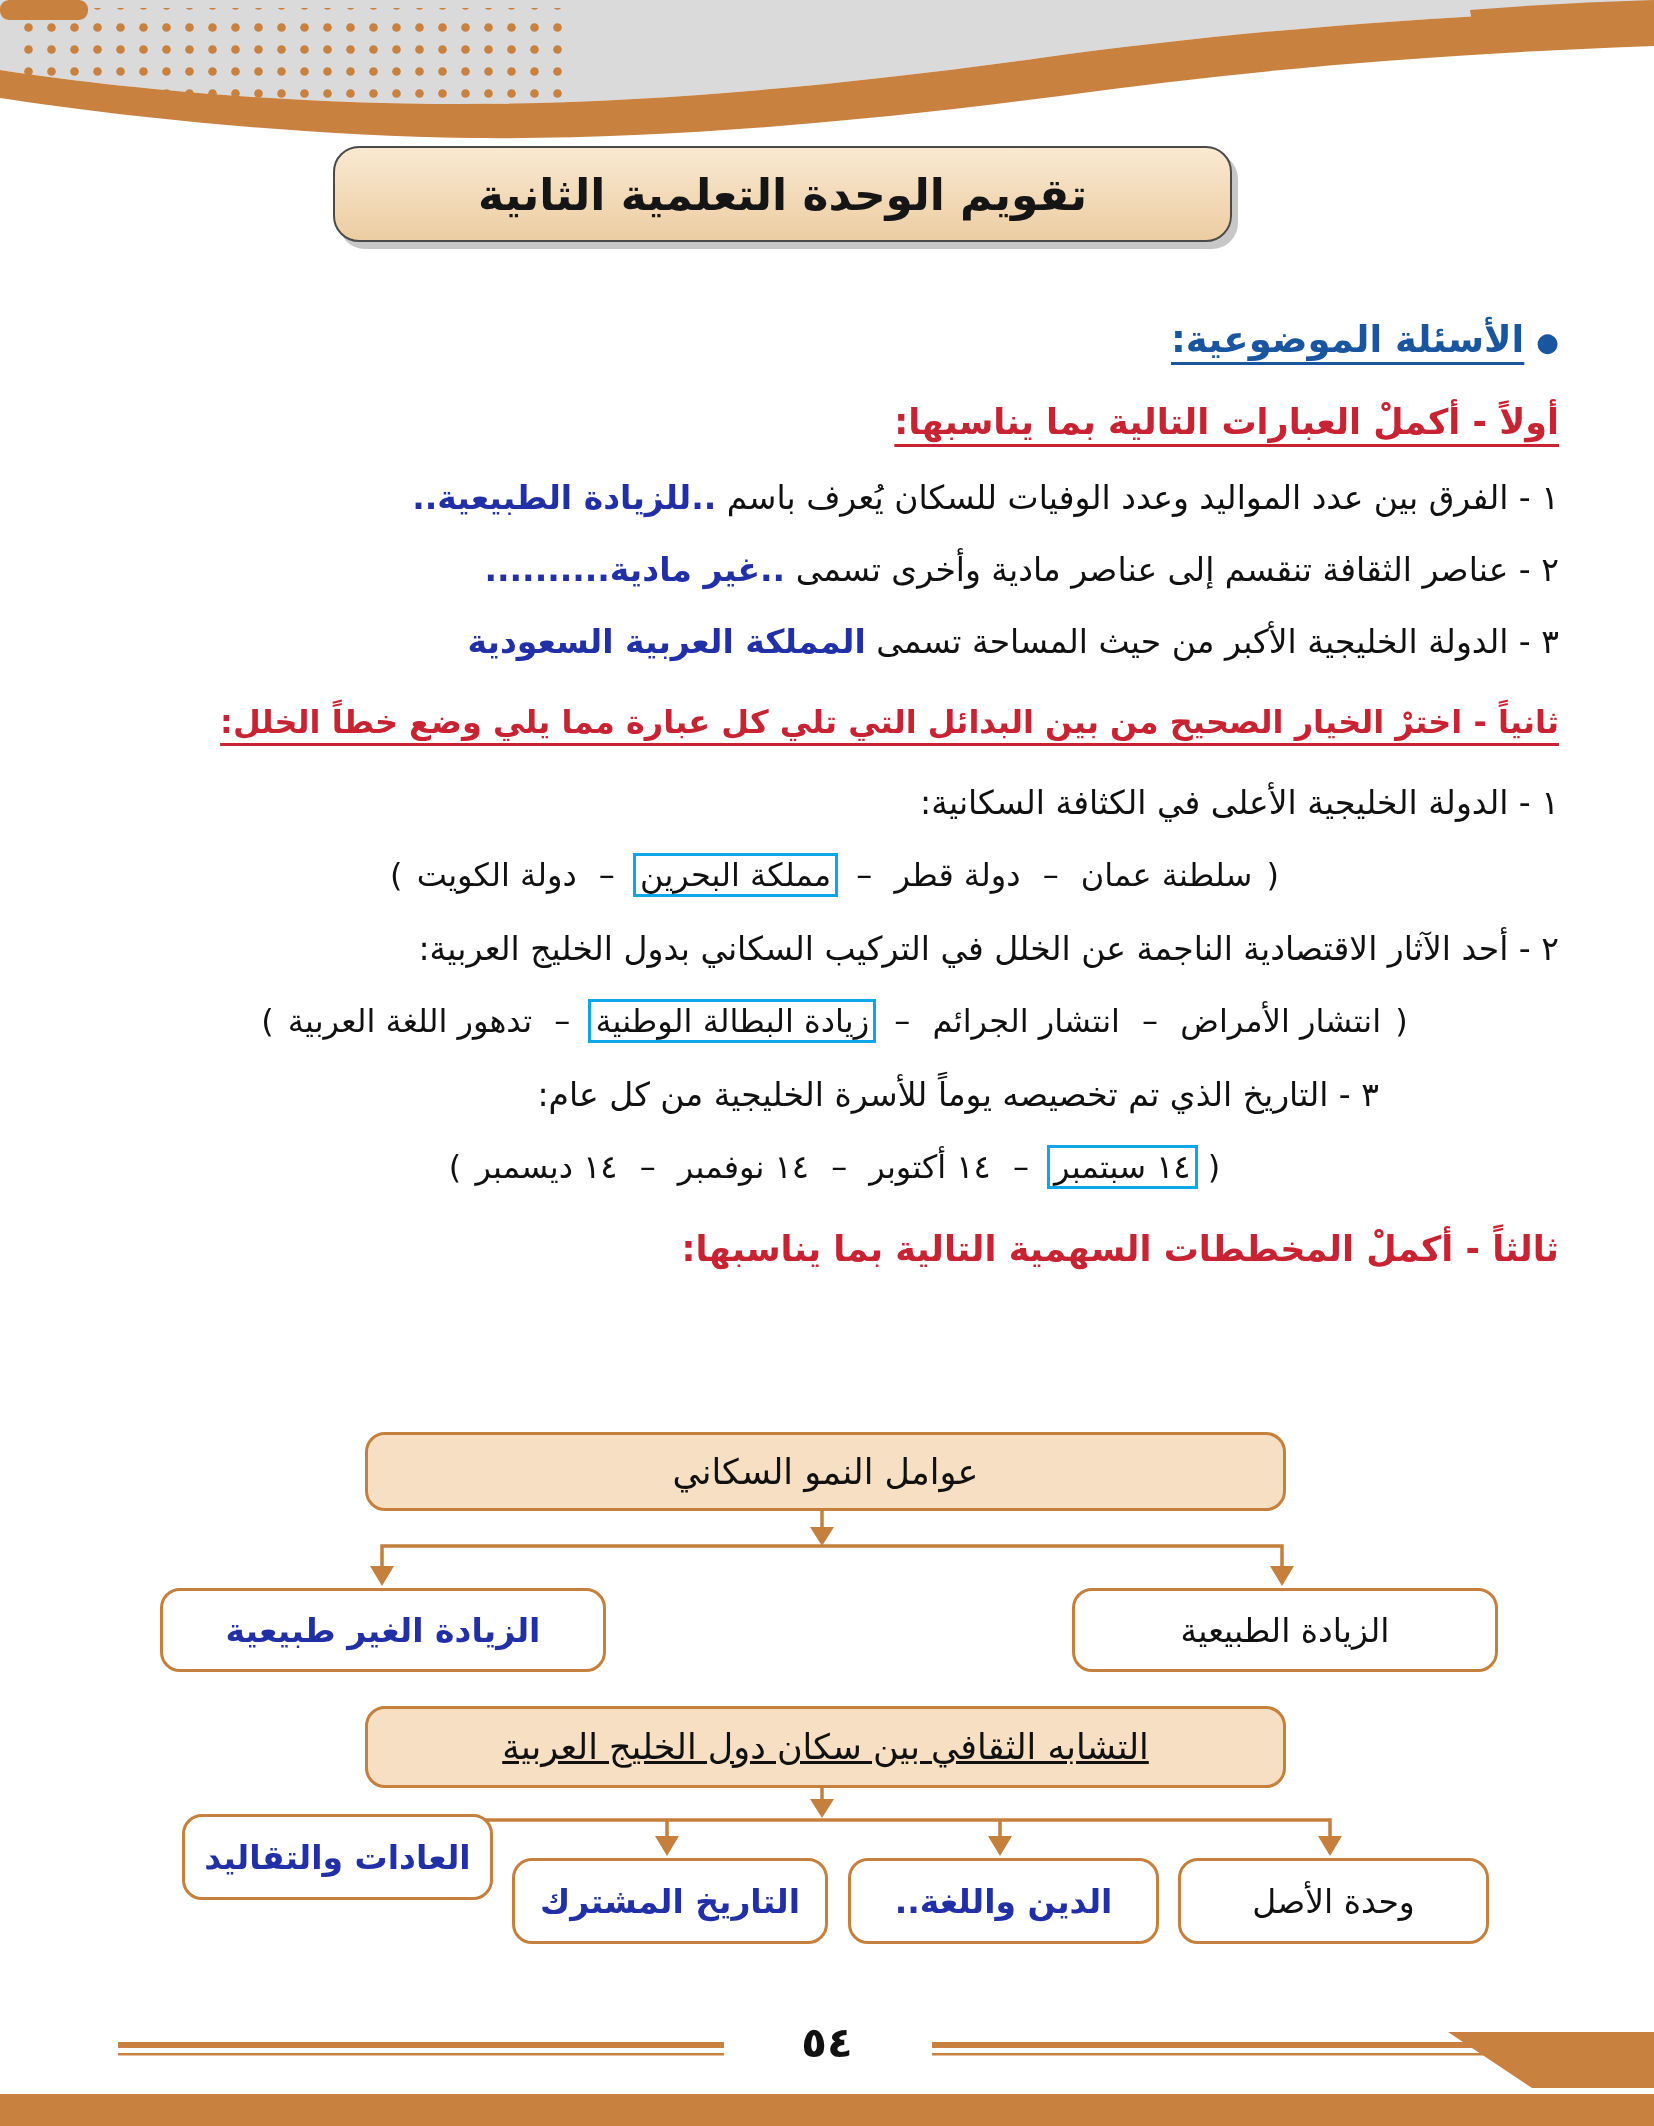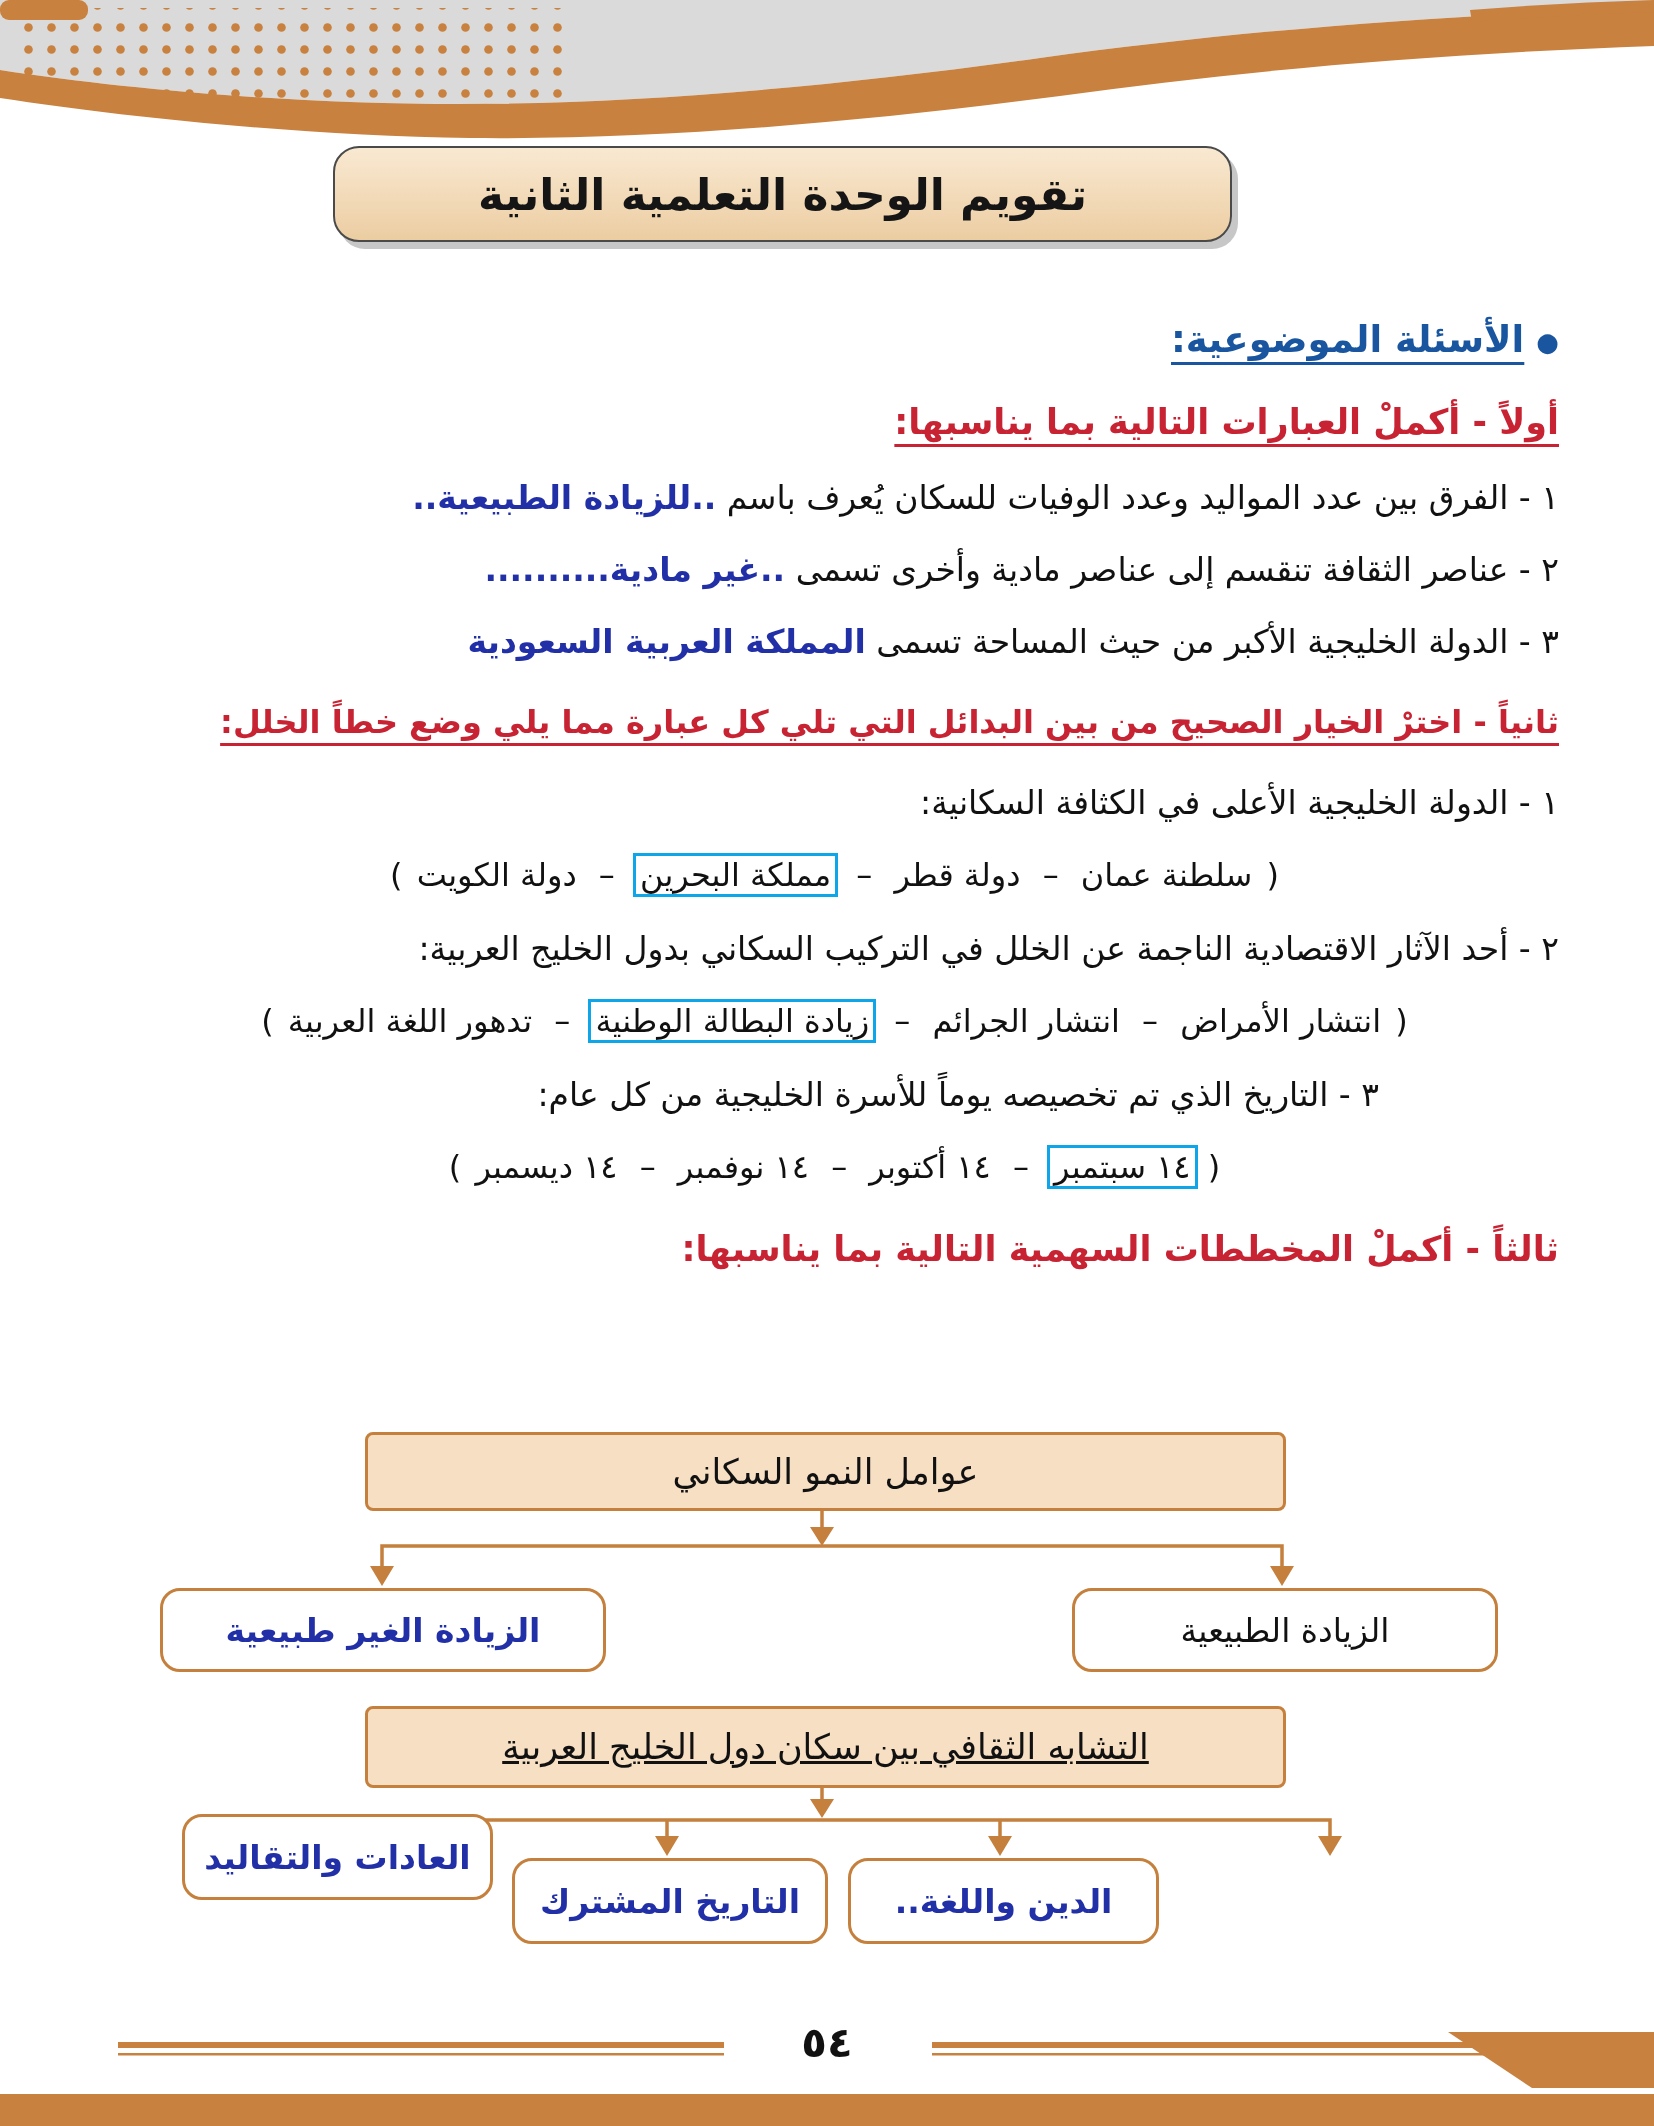--- a/index.html
+++ b/index.html
@@ -40,21 +40,21 @@
   .boxed{border:3px solid #0ea5e9;padding:1px 10px;}
   .sep{padding:0 8px;}
   .opt{padding:0 4px;}
 
   .node{
     position:absolute;z-index:2;background:#fff;
     border:3px solid #c4803c;border-radius:20px;
     display:flex;align-items:center;justify-content:center;
     font-size:33px;color:#111;text-align:center;
   }
-  .node.root{background:#f7dfc3;border-radius:8px;font-size:35px;}
+  .node.root{background:#f7dfc3;border-radius:20px;font-size:35px;}
   .node.hand{color:#2230a8;font-weight:700;}
 
   #c1-root{left:365px;top:1432px;width:915px;height:73px;}
   #c1-a{left:1072px;top:1588px;width:420px;height:78px;}
   #c1-b{left:160px;top:1588px;width:440px;height:78px;}
   #c2-root{left:365px;top:1706px;width:915px;height:76px;text-decoration:underline;}
   #c2-a{left:1178px;top:1858px;width:305px;height:80px;}
   #c2-b{left:848px;top:1858px;width:305px;height:80px;}
   #c2-c{left:512px;top:1858px;width:310px;height:80px;text-align:center;}
   #c2-d{left:182px;top:1814px;width:305px;height:80px;}
@@ -186,20 +186,21 @@
     <p class="h-red h3r">
       <span>ثالثاً - أكملْ المخططات السهمية التالية بما يناسبها:</span>
     </p>
   </div>
 
   <div class="node root" id="c1-root">عوامل النمو السكاني</div>
   <div class="node" id="c1-a">الزيادة الطبيعية</div>
   <div class="node hand" id="c1-b">الزيادة الغير طبيعية</div>
 
   <div class="node root" id="c2-root">التشابه الثقافي بين سكان دول الخليج العربية</div>
+  <div class="node" id="c2-a">وحدة الأصل</div>
   <div class="node hand" id="c2-b">الدين واللغة..</div>
   <div class="node hand" id="c2-c">التاريخ المشترك</div>
   <div class="node hand" id="c2-d">العادات والتقاليد</div>
 
   <svg class="deco" width="1654" height="100" viewBox="0 0 1654 100" style="top:2026px;">
     <rect x="118" y="16" width="606" height="6" fill="#c8813f"></rect>
     <rect x="118" y="27" width="606" height="2.5" fill="#c8813f"></rect>
     <rect x="932" y="16" width="606" height="6" fill="#c8813f"></rect>
     <rect x="932" y="27" width="606" height="2.5" fill="#c8813f"></rect>
     <polygon points="1448,6 1654,6 1654,62 1532,62" fill="#c8813f"></polygon>

